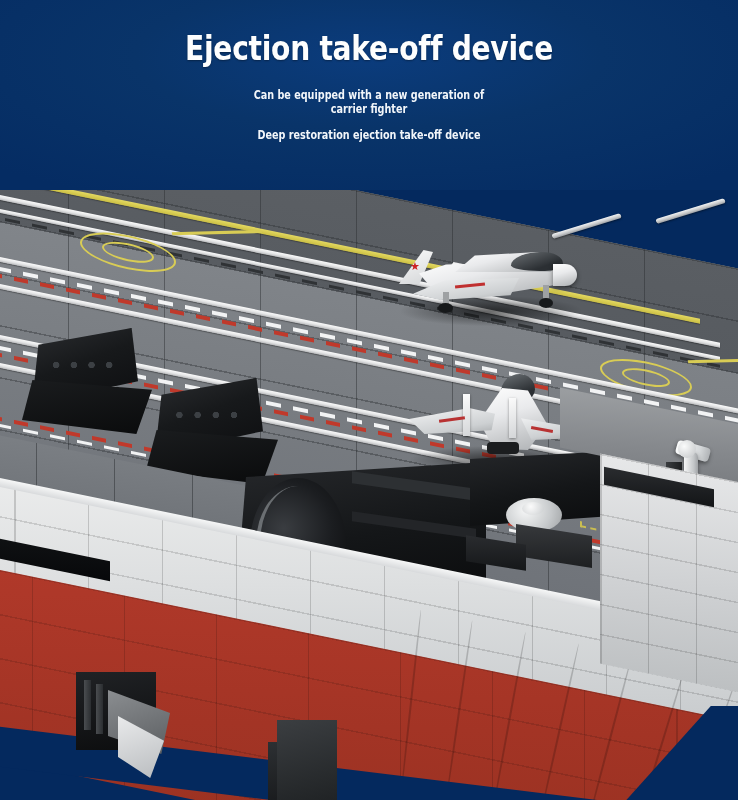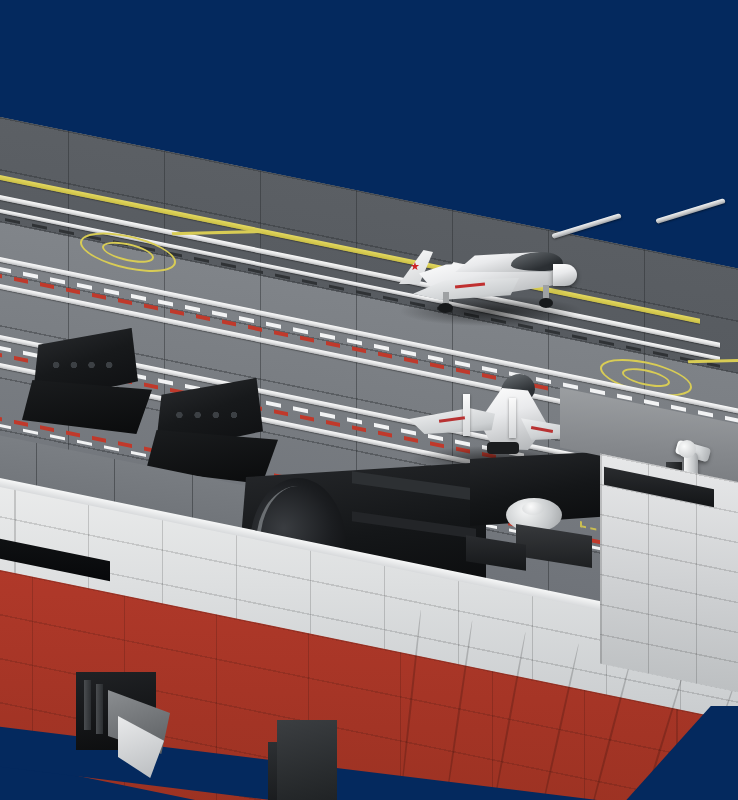--- a/index.html
+++ b/index.html
@@ -465,14 +465,22 @@
                   repeating-linear-gradient(to bottom, rgba(0,0,0,.13) 0 1.5px, rgba(0,0,0,0) 1.5px 30px);"></div>
 
     <div class="lay" style="left:604px;top:478px;width:110px;height:18px;
                 background:linear-gradient(170deg,#2a2c2f,#131517);transform:skewY(11.6deg);"></div>
 
     <div class="lay" style="left:-20px;top:548px;width:130px;height:20px;
                 background:linear-gradient(170deg,#101214,#07080a);transform:skewY(11.6deg);"></div>
 
   </div>
 
+  <div id="header">
+    <div id="title">Ejection take-off device</div>
+    <div id="sub1">
+      <span>Can be equipped with a new generation of</span><br>
+      <span>carrier fighter</span>
+    </div>
+    <div id="sub2">Deep restoration ejection take-off device</div>
+  </div>
 
 </div>
 
 </body></html>

